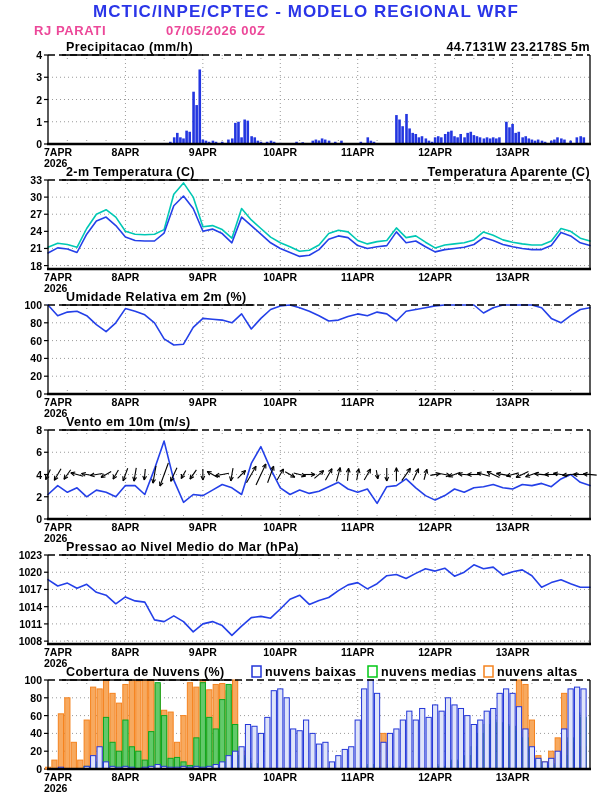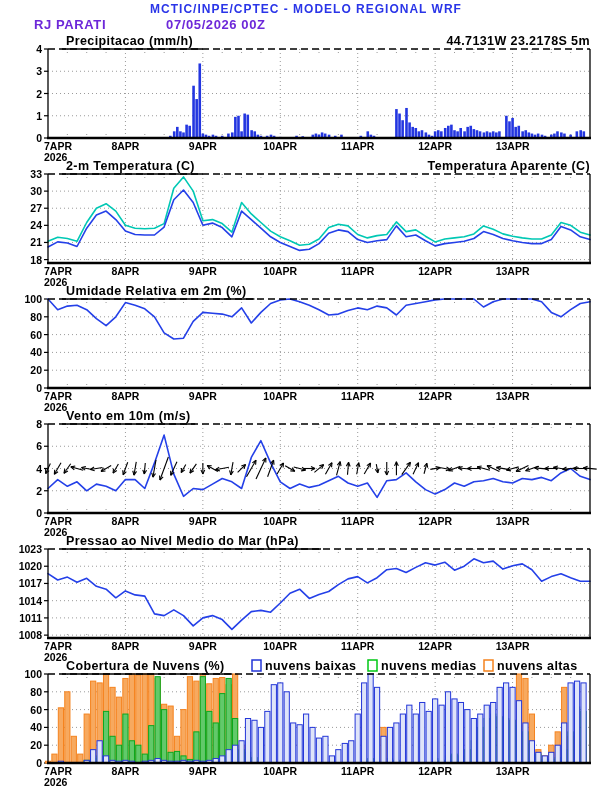--- a/index.html
+++ b/index.html
@@ -1,31 +1,31 @@
 <!DOCTYPE html>
 <html><head>
 <meta charset="utf-8">
 <style>
   html,body{margin:0;padding:0;background:#ffffff;}
   body{width:612px;height:792px;font-family:"Liberation Sans",sans-serif;overflow:hidden;}
   .hdr{padding-top:2px;}
-  .hdr-title{text-align:center;font-weight:bold;font-size:12px;letter-spacing:1px;}
+  .hdr-title{text-align:center;font-weight:bold;font-size:17px;letter-spacing:1px;}
   .hdr-row{display:flex;gap:60px;padding-left:34px;font-weight:bold;font-size:13px;letter-spacing:0.6px;margin-top:1px;}
   #panels svg{display:block;overflow:visible;}
   svg text{font-family:"Liberation Sans",sans-serif;font-weight:bold;fill:#000;}
   .tick{font-size:10.5px;}
   .ptitle{font-size:12.5px;letter-spacing:0.4px;}
 </style>
 </head>
 <body>
 
 <div class="page">
   <div class="hdr">
     <div class="hdr-title" style="color: rgb(42, 53, 232);">MCTIC/INPE/CPTEC - MODELO REGIONAL WRF</div>
-    <div class="hdr-row" style="color: #6d28d9;">
+    <div class="hdr-row" style="color: #ec4899;">
       <span>RJ PARATI</span>
       <span>07/05/2026 00Z</span>
     </div>
   </div>
   <div id="panels">
       <svg width="612" height="125">
         <line x1="44" y1="106" x2="48" y2="106" stroke="#000" stroke-width="1.2"></line>
         <text x="42" y="110" text-anchor="end" class="tick">0</text>
         <line x1="48" y1="83.75" x2="590" y2="83.75" stroke="#9a9a9a" stroke-width="1" stroke-dasharray="1 3"></line>
         <line x1="44" y1="83.75" x2="48" y2="83.75" stroke="#000" stroke-width="1.2"></line>

